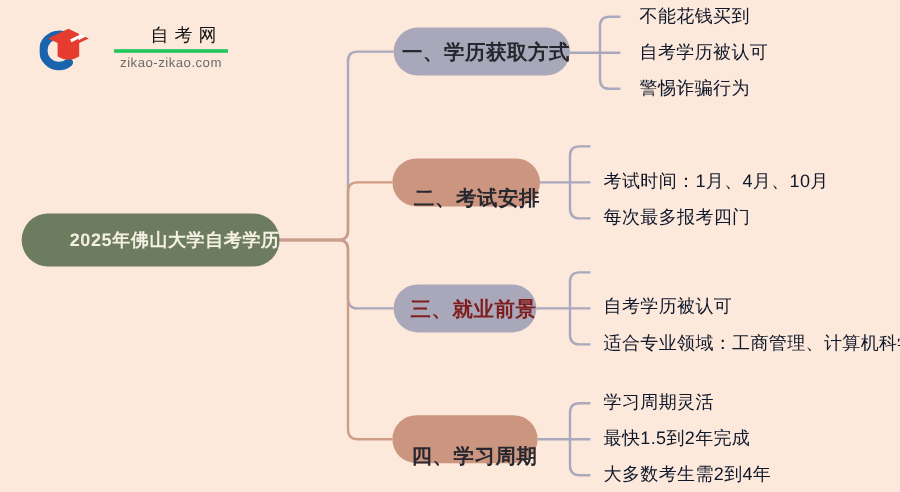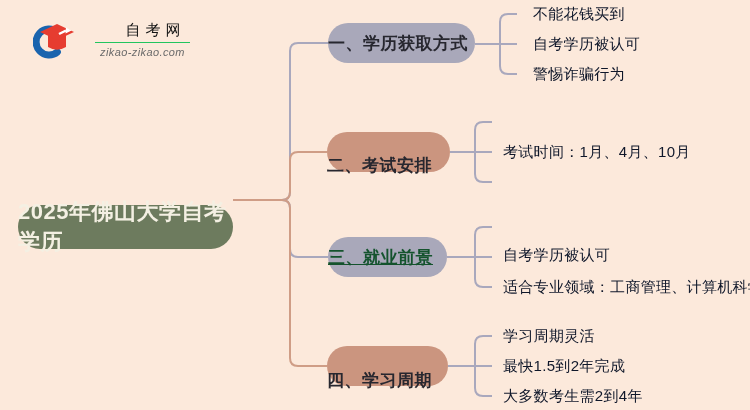--- a/index.html
+++ b/index.html
@@ -2,24 +2,24 @@
 <html><head>
 <meta charset="utf-8">
 <style>
   html,body{margin:0;padding:0;}
   body{
     width:750px;height:410px;position:relative;overflow:hidden;
     font-family:"Liberation Sans","DejaVu Sans",sans-serif;
   }
   .stage{position:absolute;inset:0;}
   svg.wires{position:absolute;left:0;top:0;z-index:1;}
-  .node{position:absolute;z-index:2;display:flex;align-items:center;justify-content:flex-start;box-sizing:border-box;}
+  .node{position:absolute;z-index:2;display:flex;align-items:center;justify-content:flex-end;box-sizing:border-box;}
   .root-pill{
     left:18px;top:178px;width:215px;height:44px;border-radius:22px;
-    font-size:22px;font-weight:bold;letter-spacing:0.5px;margin-top:27px;
+    font-size:15px;font-weight:bold;letter-spacing:0.5px;
   }
   .branch-pill{
     height:40px;border-radius:20px;font-size:17px;font-weight:bold;letter-spacing:0.5px;
   }
   .pill-1{left:328px;top:23px;width:147px;}
   .pill-2{left:327px;top:132px;width:123px;}
   .pill-3{left:328px;top:237px;width:119px;}
   .pill-4{left:327px;top:346px;width:121px;}
   .leaf{
     position:absolute;z-index:2;height:20px;line-height:20px;
@@ -32,21 +32,21 @@
   
   .l-3-0{left:503px;top:217px;}.l-3-1{left:503px;top:247px;font-family:Liberation Mono, monospace;}.l-3-2{left:503px;top:277px;}
   
   .l-4-0{left:503px;top:326px;}.l-4-1{left:503px;top:356px;}.l-4-2{left:503px;top:386px;}
   
   .logo{position:absolute;left:33px;top:16px;z-index:3;display:flex;align-items:center;}
   .logo-icon{width:44px;height:46px;}
   .logo-text{margin-left:18px;display:flex;flex-direction:column;align-items:center;}
   .logo-title{font-size:15px;font-weight:normal;color:#141414;letter-spacing:5px;padding-left:5px;margin-left:21px;}
   .logo-sub{font-size:11px;color:#6b6b6b;letter-spacing:0.4px;margin-top:2px;
-            border-top:1px solid #22c55e;padding-top:3px;min-width:95px;text-align:center;font-style:italic;}
+            border-top:3px solid #22c55e;padding-top:3px;min-width:95px;text-align:center;}
 </style>
 </head>
 <body style="background-color: rgb(252, 233, 219);">
 
 <div class="stage">
 
   <svg class="wires" width="750" height="410" viewBox="0 0 750 410">
 
     <path fill="none" stroke-width="2" d="M 233 200 H 282 Q 290 200 290 192 V 51 Q 290 43 298 43 H 328" stroke="#a9a8bd"></path>
     <path fill="none" stroke-width="2" d="M 233 200 H 282 Q 290 200 290 192 V 160 Q 290 152 298 152 H 327" stroke="#cf9d86"></path>
@@ -77,31 +77,32 @@
     <span style="color: rgb(244, 240, 227);">2025年佛山大学自考学历</span>
   </div>
 
   <div class="node branch-pill pill-1" style="background-color: rgb(169, 168, 186);">
     <span style="color: rgb(39, 39, 47);">一、学历获取方式</span>
   </div>
   <div class="node branch-pill pill-2" style="background-color: rgb(203, 149, 127);">
     <span style="color: rgb(39, 39, 47); margin-top: 26px;">二、考试安排</span>
   </div>
   <div class="node branch-pill pill-3" style="background-color: rgb(169, 168, 186);">
-    <span style="color: #14532d; text-decoration: underline;">三、就业前景</span>
+    <span style="color: #7f1d1d;">三、就业前景</span>
   </div>
   <div class="node branch-pill pill-4" style="background-color: rgb(203, 149, 127);">
     <span style="color: rgb(39, 39, 47); margin-top: 28px;">四、学习周期</span>
   </div>
 
   <div class="leaf l-1-0">不能花钱买到</div>
   <div class="leaf l-1-1">自考学历被认可</div>
   <div class="leaf l-1-2">警惕诈骗行为</div>
 
   <div class="leaf l-2-1">考试时间：1月、4月、10月</div>
+  <div class="leaf l-2-2">每次最多报考四门</div>
 
   <div class="leaf l-3-1">自考学历被认可</div>
   <div class="leaf l-3-2">适合专业领域：工商管理、计算机科学</div>
 
   <div class="leaf l-4-0">学习周期灵活</div>
   <div class="leaf l-4-1">最快1.5到2年完成</div>
   <div class="leaf l-4-2">大多数考生需2到4年</div>
 
 </div>
 

